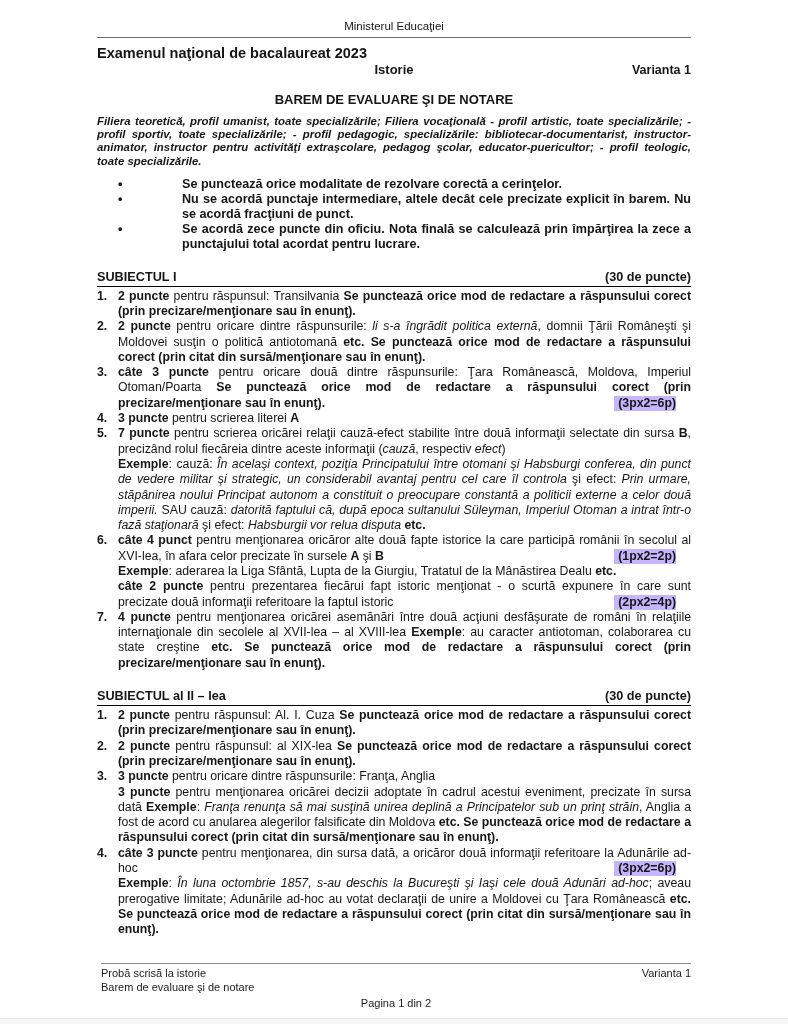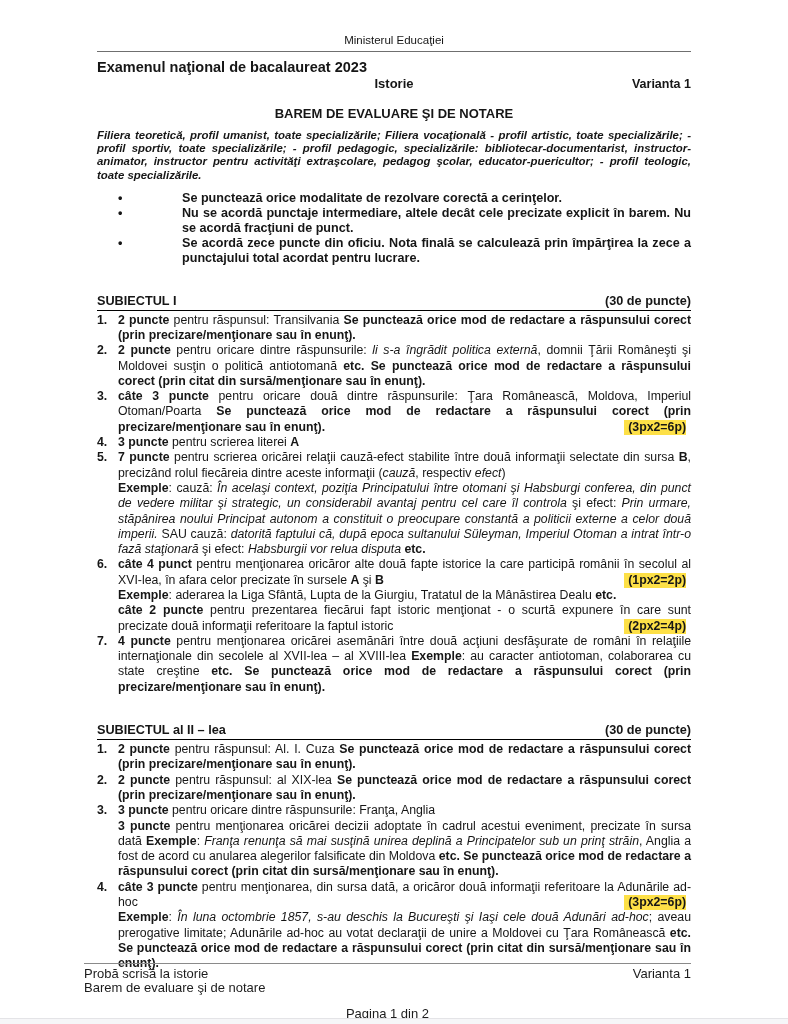--- a/index.html
+++ b/index.html
@@ -1,20 +1,20 @@
 <!DOCTYPE html>
 <html><head>
 <meta charset="utf-8">
 <style>
   html,body { margin:0; padding:0; background:#ffffff; }
   .page {
     position:relative; width:788px; height:1024px; background:#ffffff;
     font-family:"Liberation Sans", sans-serif; color:#161616; overflow:hidden;
   }
-  .content { padding:34px 97px 0 97px; }
+  .content { padding:20px 97px 0 97px; }
 
   .hdr-small { font-size:11.5px; line-height:13.5px; text-align:center; }
   .hdr-rule  { border-bottom:1px solid #6f6f6f; margin-top:3px; }
 
   .exam-title { font-size:14.5px; font-weight:bold; line-height:16px; margin-top:7px; }
   .exam-sub   { font-size:13px;   font-weight:bold; text-align:center; line-height:15px; margin-top:1px; }
   .discipline-row { position:relative; }
   .variant-label  { position:absolute; right:0; top:1px; font-weight:bold; font-size:12.5px; }
 
   .barem-title { font-size:13px; font-weight:bold; text-align:center; margin-top:15px; }
@@ -22,34 +22,34 @@
   .filiera { font-size:11.4px; font-weight:bold; font-style:italic; line-height:13.4px;
              text-align:justify; margin:8px 0 9px 0; }
 
   .rules { list-style:none; margin:3px 0 0 0; padding:0 0 0 21px; }
   .rule  { display:flex; font-weight:bold; font-size:12.6px; line-height:14.9px; }
   .rule .dot { width:24px; flex:none; }
   .rule .rule-text { flex:1; text-align:justify;margin-left:40px; }
 
   #sections { margin-top:4px; }
   .sec-head { display:flex; justify-content:space-between; font-weight:bold; font-size:12.7px;
-              line-height:15px; border-bottom:1.4px solid #000; padding-bottom:1px; margin-top:28px; }
+              line-height:15px; border-bottom:1.4px solid #000; padding-bottom:1px; margin-top:18px; }
   .items { margin-top:2px; }
   .item  { display:flex; font-size:12.3px; line-height:15.3px; }
   .item .num  { width:21px; flex:none; font-weight:bold; }
   .item .body { flex:1; }
   .para { position:relative; text-align:justify; }
-  .para .marker { position:absolute; right:5px; bottom:0; font-weight:bold; background:#fde047; padding-left:4px; }
+  .para .marker { position:absolute; right:15px; bottom:0; font-weight:bold; background:#c4b5fd; padding-left:4px; }
   .b  { font-weight:bold; }
   .it { font-style:italic;margin-top:45px; }
 
-  .footer { position:absolute; left:84px; right:97px; top:963px; font-size:13px; line-height:13.8px; color:#1c1c1c; }
+  .footer { position:absolute; left:101px; right:97px; top:963px; font-size:11px; line-height:13.8px; color:#1c1c1c; }
   .footer-rule { border-top:1px solid #8a8a8a; margin-bottom:3px; }
   .footer-row  { display:flex; justify-content:space-between; align-items:flex-start; }
-  .footer-page { text-align:center; margin-top:12px; }
+  .footer-page { text-align:center; margin-top:2px; }
 
   .bottom-strip { position:absolute; left:0; right:0; top:1018px; height:6px;
                   background:#f6f6f8; border-top:1px solid #e4e4e7; }
 </style>
 </head>
 <body>
 
 <div class="page">
   <div class="content">
 

